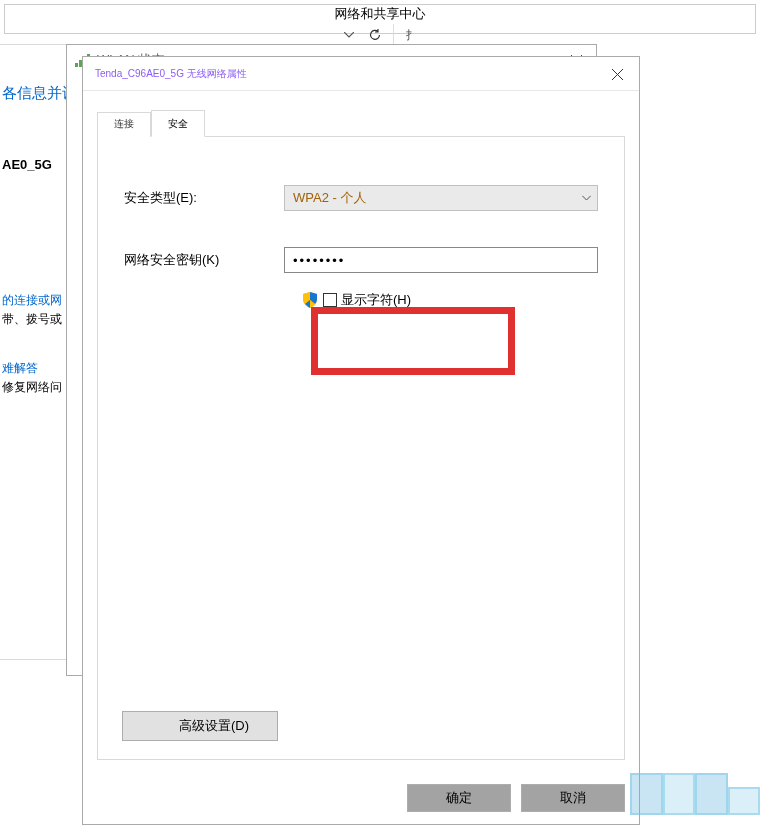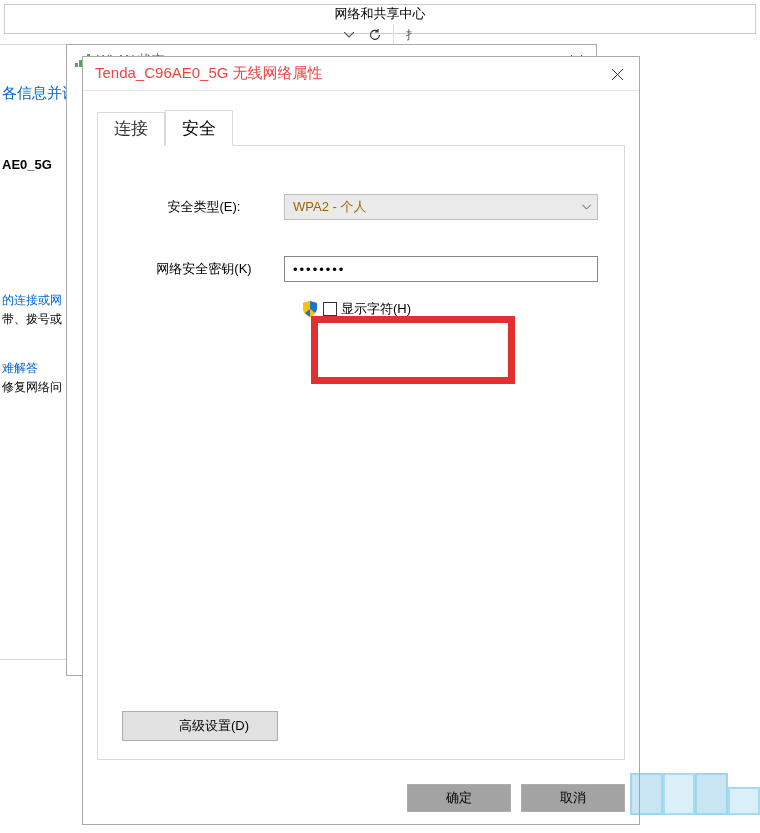--- a/index.html
+++ b/index.html
@@ -105,21 +105,21 @@
       flex-direction: column;
     }
     .dialog .titlebar {
       height: 34px;
       display: flex;
       align-items: center;
       padding: 0 12px;
       position: relative;
       border-bottom: 1px solid #e8e8e8;
     }
-    .dialog .titlebar .title { color: #ef4444; font-size: 15px; }
+    .dialog .titlebar .title { color: #8b5cf6; font-size: 10px; }
     .dialog .titlebar .close {
       position: absolute; right: 0; top: 0; width: 44px; height: 34px;
       display: flex; align-items: center; justify-content: center;
       cursor: pointer; color: #333;
     }
     .dialog .body {
       flex: 1;
       padding: 18px 14px 12px 14px;
       display: flex;
       flex-direction: column;
@@ -127,21 +127,21 @@
     
     
     .tab-strip {
       display: flex;
       position: relative;
       border-bottom: 1px solid #d9d9d9;
       margin-bottom: 0;
     }
     .tab {
       padding: 6px 16px 5px 16px;
-      font-size: 17px;
+      font-size: 10px;
       cursor: pointer;
       border: 1px solid transparent;
       border-bottom: none;
       position: relative;
       top: 1px;
       background: #fff;
     }
     .tab.inactive {
       border: 1px solid #d9d9d9;
       border-bottom: none;
@@ -161,21 +161,20 @@
       border-top: none;
       flex: 1;
       padding: 48px 26px 18px 26px;
       position: relative;
     }
     
     .form-row {
       display: flex;
       align-items: center;
       margin-bottom: 18px;
-      text-align: center;
     }
     .form-row .label {
       width: 160px;
       font-size: 13px;
     }
     .form-row .control { flex: 1; }
     
     .combo {
       width: 100%;
       height: 26px;

